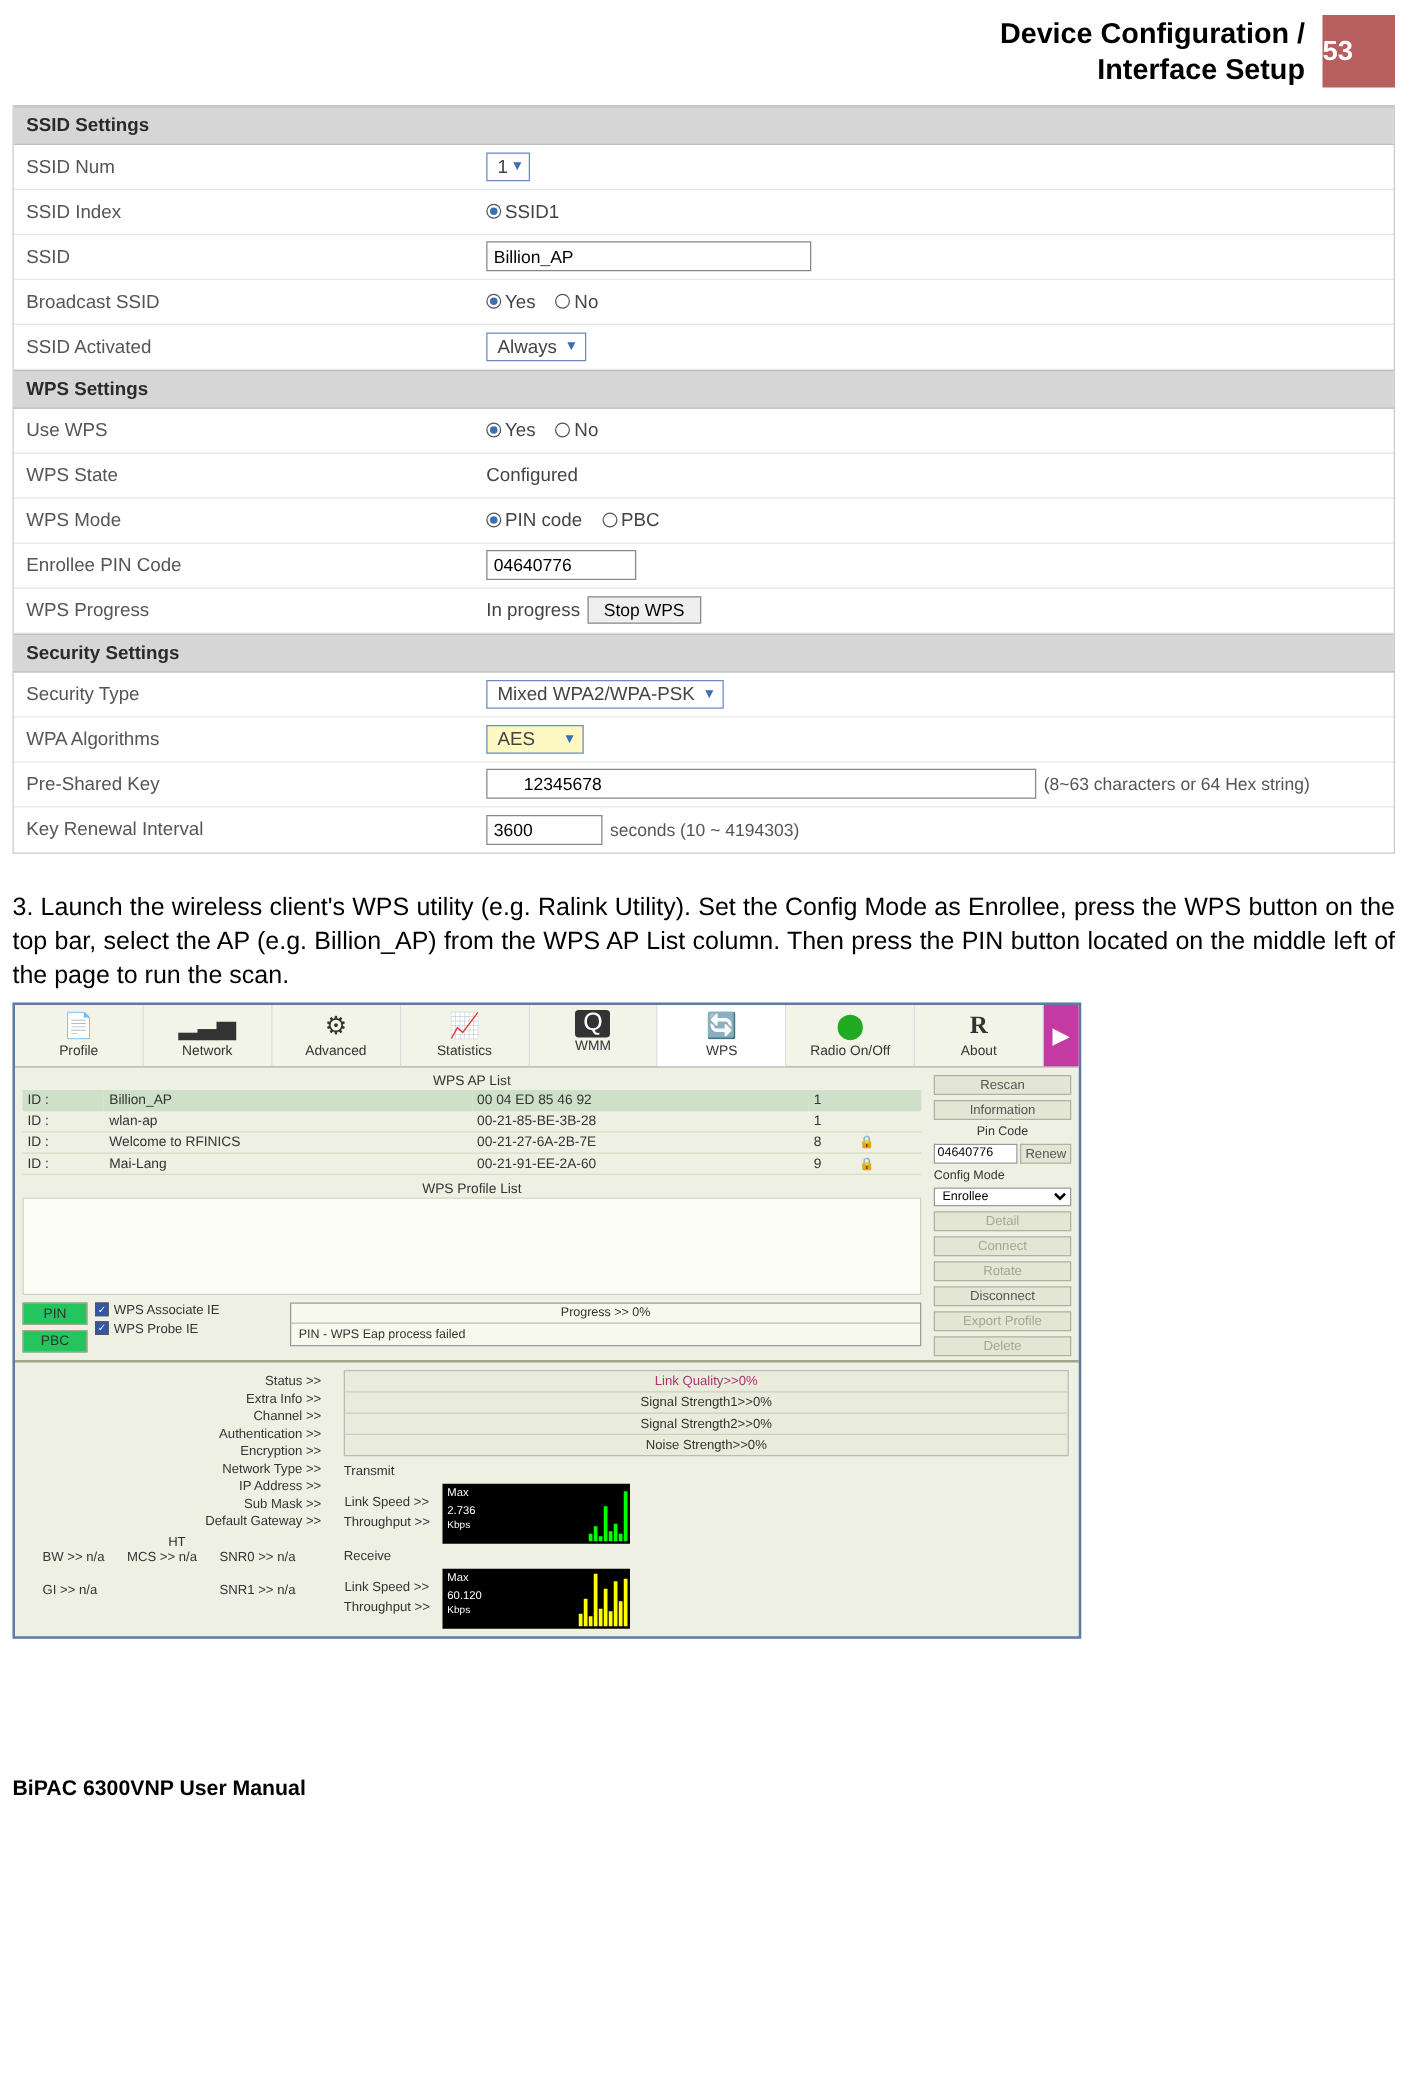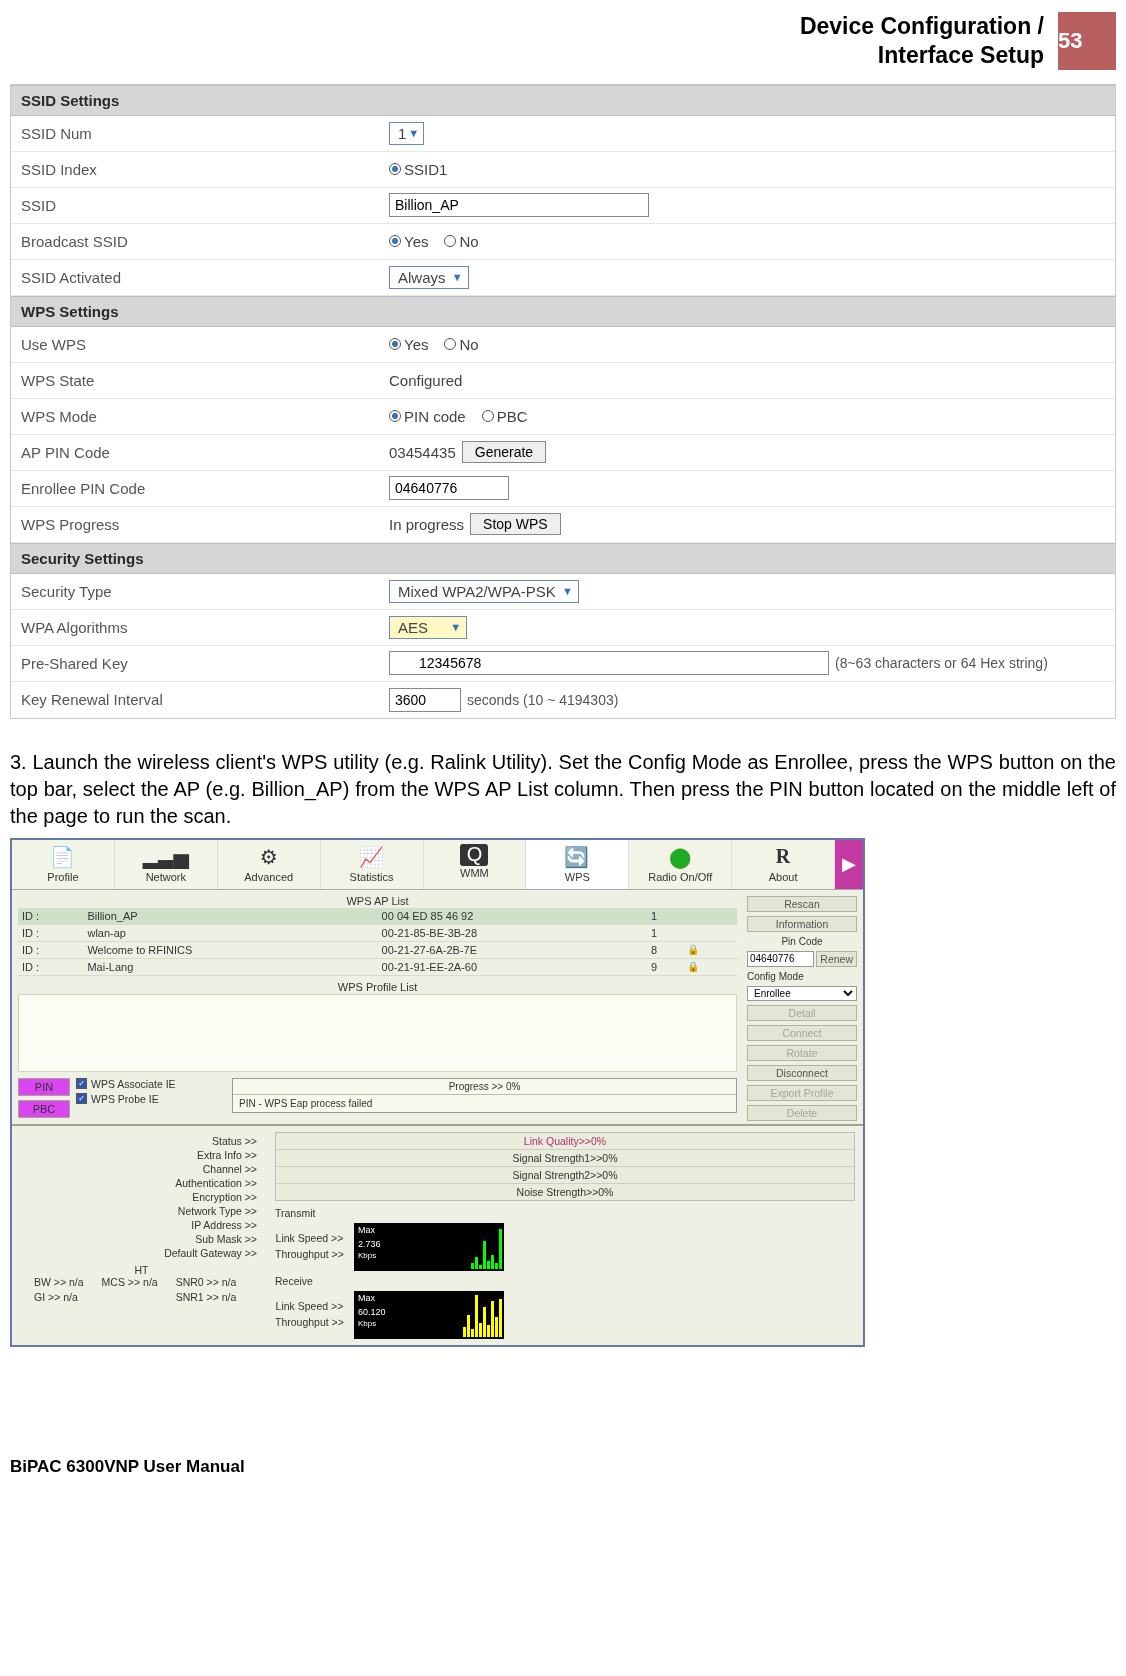--- a/index.html
+++ b/index.html
@@ -51,21 +51,21 @@
   .ap-table { width:100%; border-collapse:collapse; font-size:11px; }
   .ap-table td { padding:2px 4px; border-bottom:1px solid #d9dcc8; white-space:nowrap; }
   .ap-table tr.sel td { background:#cfe0c9; }
   .lock-icon { font-size:10px; }
   .side-btn { background:#e3e5d5; border:1px solid #b0b39c; padding:1px 2px; text-align:center; font-size:10.5px; color:#555; }
   .side-btn.dis { color:#a5a792; }
   .side-input { width:100%; border:1px solid #999; font-size:10px; padding:1px 2px; }
   .side-select { width:100%; border:1px solid #999; font-size:10px; padding:0 2px; background:#fff; }
 
   .pin-row { display:flex; gap:6px; margin-top:6px; align-items:flex-start; }
-  .pin-btn { width:52px; background:#d946ef; border:1px solid #a5a88e; text-align:center; padding:2px 0; font-size:11px; margin-bottom:4px; }
+  .pin-btn { width:52px; background:#22c55e; border:1px solid #a5a88e; text-align:center; padding:2px 0; font-size:11px; margin-bottom:4px; }
   .chk-row { display:flex; align-items:center; gap:4px; font-size:10.5px; color:#333; margin-bottom:3px; }
   .chk-row .chk { width:11px; height:11px; border:1px solid #555; background:#3355aa; display:inline-flex; align-items:center; justify-content:center; color:#fff; font-size:8px; }
   .prog-box { flex:1; border:1px solid #999; background:#f7f9ed; font-size:10px; }
   .prog-box .bar { padding:2px 6px; border-bottom:1px solid #bbb; text-align:center; }
   .prog-box .msg { padding:3px 6px; }
 
   .link-info { display:flex; border-top:2px solid #a0a48c; }
   .li-left { width:255px; padding:8px 6px 6px 10px; font-size:10.5px; }
   .li-left .li-row { display:flex; justify-content:flex-end; padding:1px 0; }
   .li-left .li-row span:first-child { flex:1; text-align:right; padding-right:4px; }
@@ -78,21 +78,21 @@
   .graph { width:150px; height:48px; background:#000; position:relative; }
   .graph .g-label { color:#fff; font-size:9px; position:absolute; top:2px; left:4px; }
   .graph .g-val { color:#fff; font-size:9px; position:absolute; top:16px; left:4px; }
   .graph .g-unit { color:#fff; font-size:8px; position:absolute; top:28px; left:4px; }
   .graph .bars { position:absolute; right:2px; bottom:2px; display:flex; align-items:flex-end; gap:1px; }
   .graph .bars span { width:3px; display:inline-block; }
   .g-green span { background:#0f0; }
   .g-yellow span { background:#ff0; }
 
   .ht-row { display:flex; gap:18px; font-size:10.5px; padding-left:12px; }
-  .ht-col { display:flex; flex-direction:column; gap:3px; }
+  .ht-col { display:flex; flex-direction:column; gap:14px; }
 
   .footer { font-weight:bold; font-size:17px; margin-top:110px; }
 </style>
 </head>
 <body>
 
 <div class="page-header">
   <div class="header-title">
     <div>Device Configuration /</div>
     <div>Interface Setup</div>
@@ -195,27 +195,20 @@
           </span>
           <span>PIN code</span>
         </span>
       <span class="radio-dot">
           <span class="circ"></span>
           <span>PBC</span>
         </span>
     </div>
   </div>
 
-  <div class="row">
-    <div class="lbl">AP PIN Code</div>
-    <div class="val">
-      <span>03454435</span>
-      <button>Generate</button>
-    </div>
-  </div>
 
   <div class="row">
     <div class="lbl">Enrollee PIN Code</div>
     <div class="val">
         <input type="text" style="width: 120px;" value="04640776">
       </div>
   </div>
 
   <div class="row">
     <div class="lbl">WPS Progress</div>
@@ -251,21 +244,21 @@
     <div class="lbl">Pre-Shared Key</div>
     <div class="val">
       <input type="text" style="width: 440px; padding-left: 29px;" value="12345678">
       <span class="hint">(8~63 characters or 64 Hex string)</span>
     </div>
   </div>
 
   <div class="row">
     <div class="lbl">Key Renewal Interval</div>
     <div class="val">
-      <input type="text" style="width: 72px;" value="3600">
+      <input type="text" style="width: 93px;" value="3600">
       <span class="hint">seconds   (10 ~ 4194303)</span>
     </div>
   </div>
 </div>
 
 <p class="step-text">3. Launch the wireless client's WPS utility (e.g. Ralink Utility). Set the Config Mode as Enrollee, press the WPS button on the top bar, select the AP (e.g. Billion_AP) from the WPS AP List column. Then press the PIN button located on the middle left of the page to run the scan.</p>
 
 <div class="ralink">
 
   <div class="toolbar">

